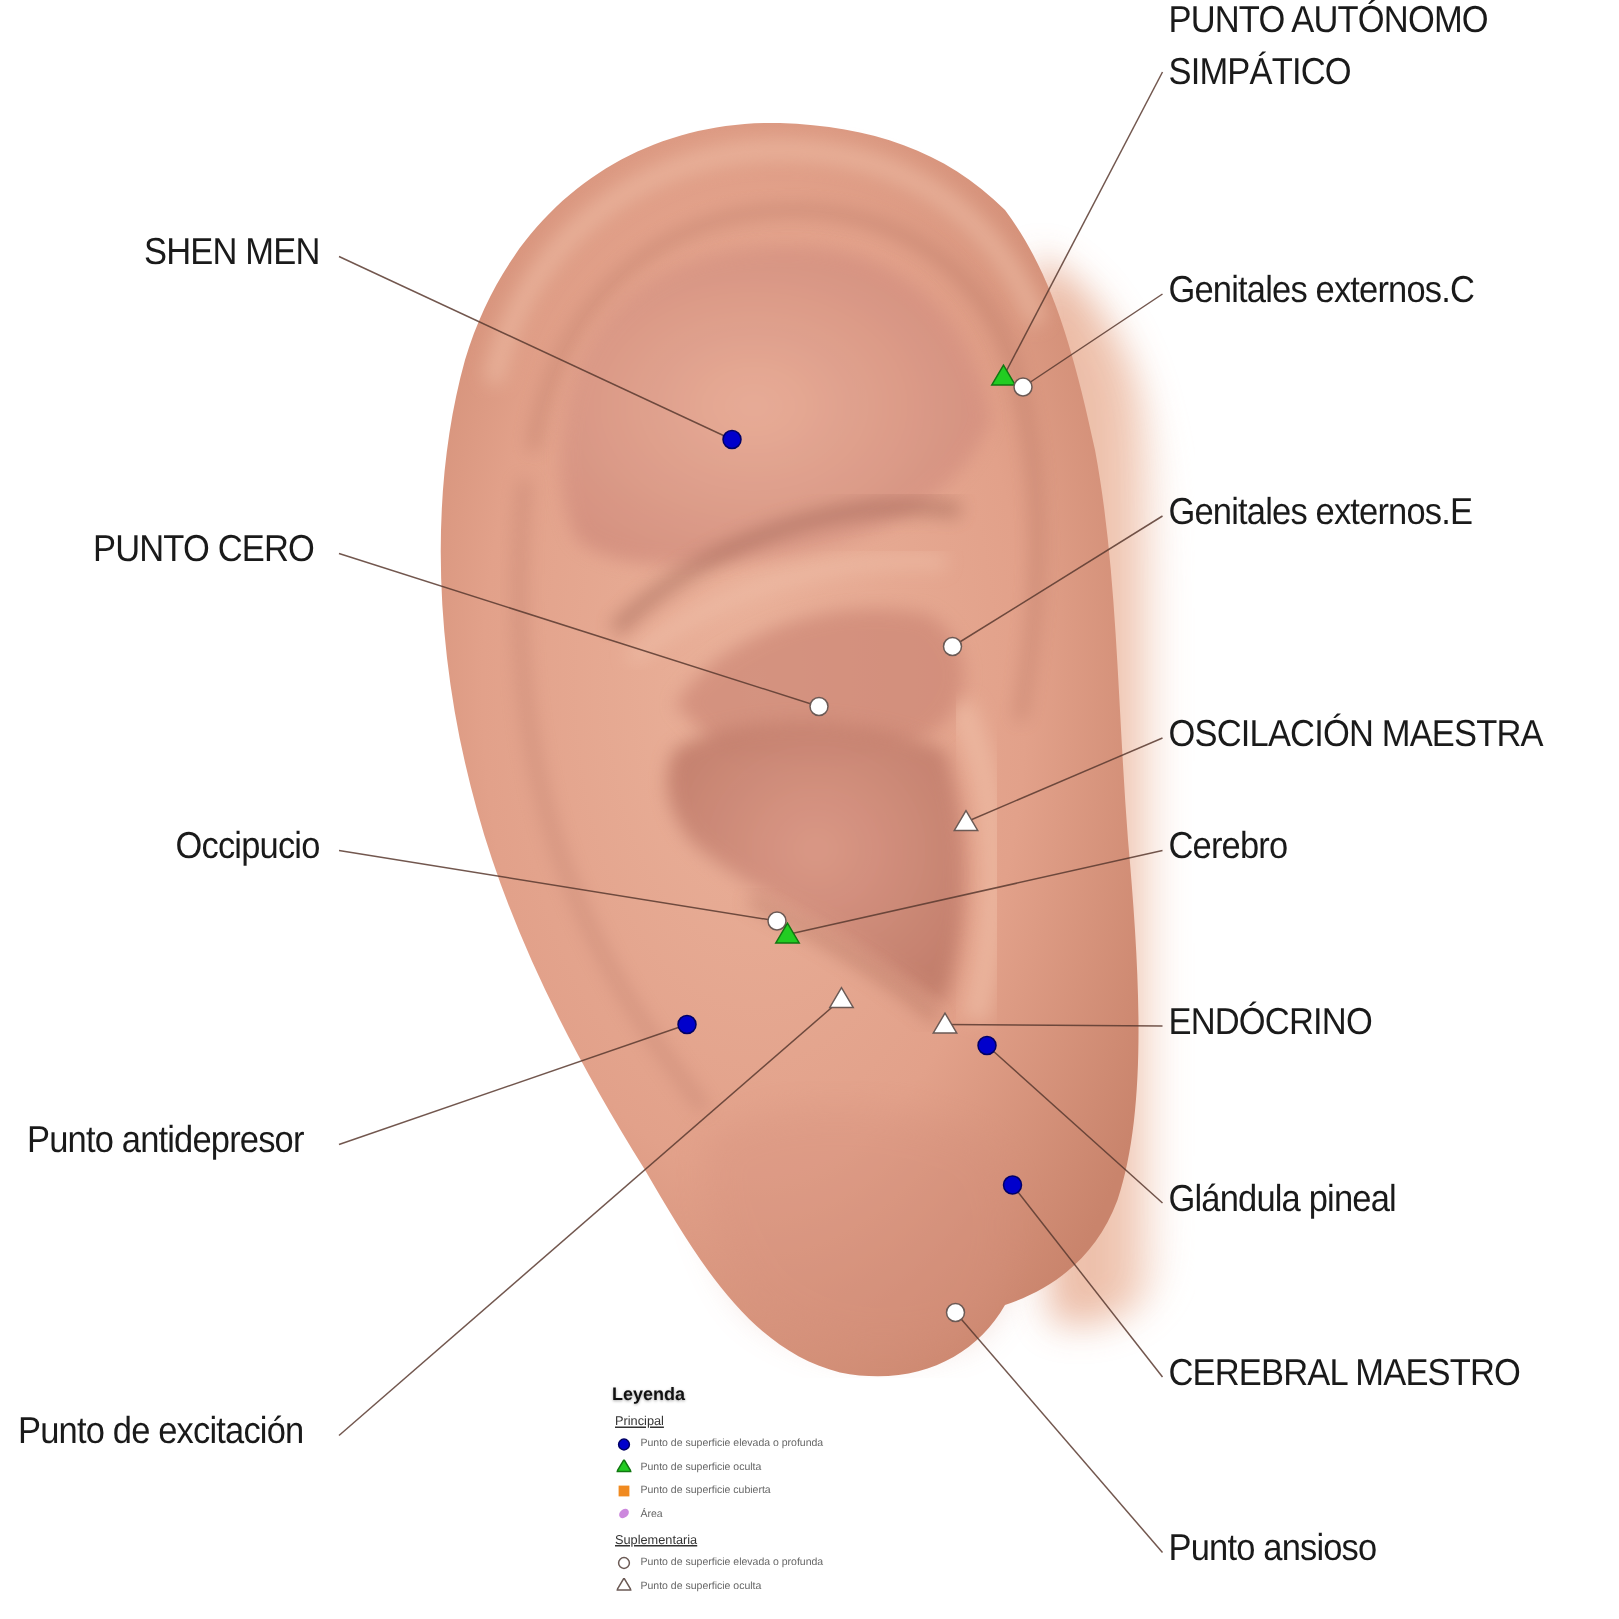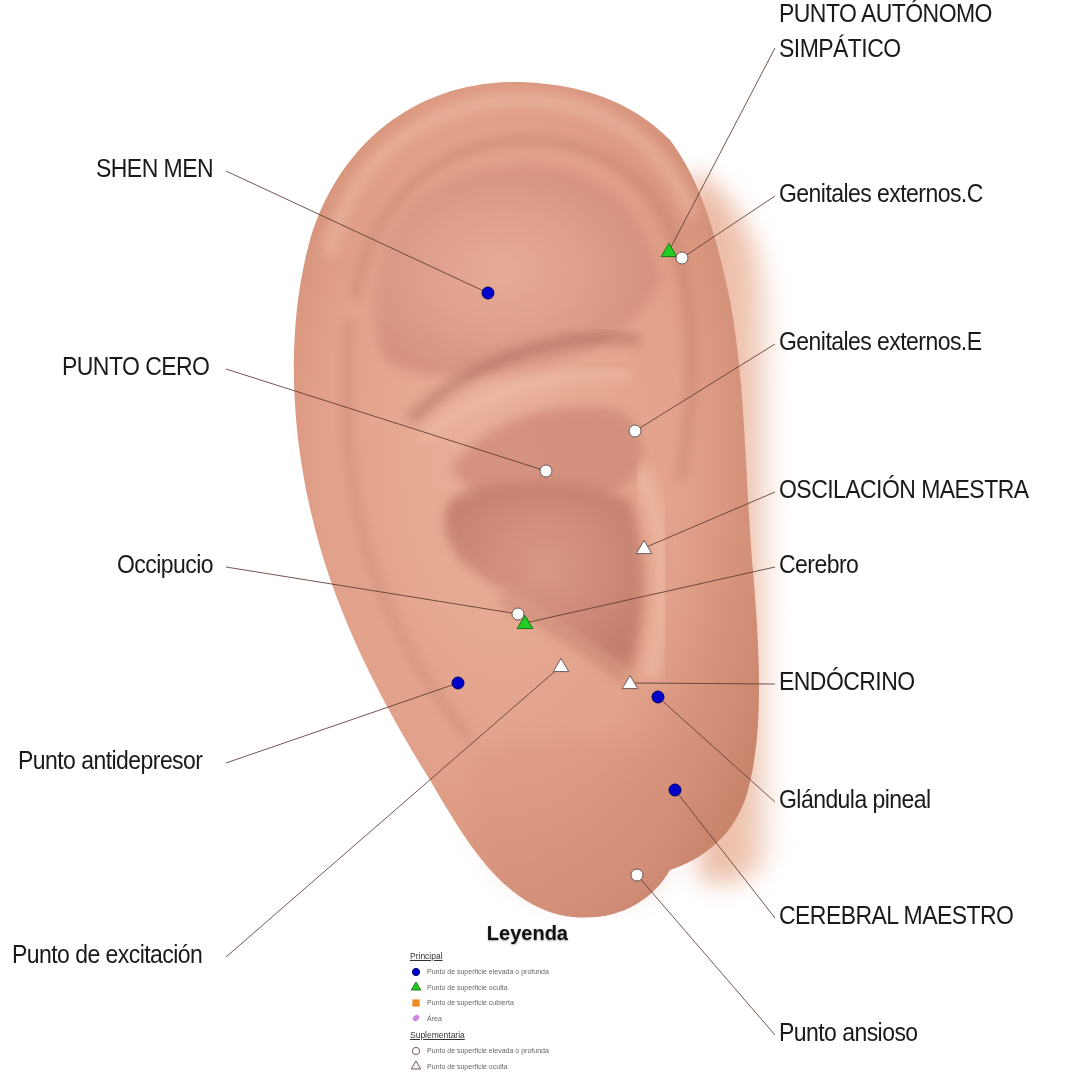--- a/index.html
+++ b/index.html
@@ -35,23 +35,23 @@
     }
     
     #legend {
       position: absolute;
       left: 408px;
       top: 922px;
       width: 200px;
       font-family: "Liberation Sans", sans-serif;
     }
     #legend .legend-title {
-      text-align: right;
+      text-align: left;
       font-weight: bold;
-      font-size: 20px;
+      font-size: 12px;
       color: #111;
       width: 160px;
       margin-bottom: 6px;
       text-shadow: 0 1px 2px rgba(0,0,0,0.35);
     }
     #legend .legend-section {
       font-size: 8.5px;
       font-weight: normal;
       color: #333;
       text-decoration: underline;

